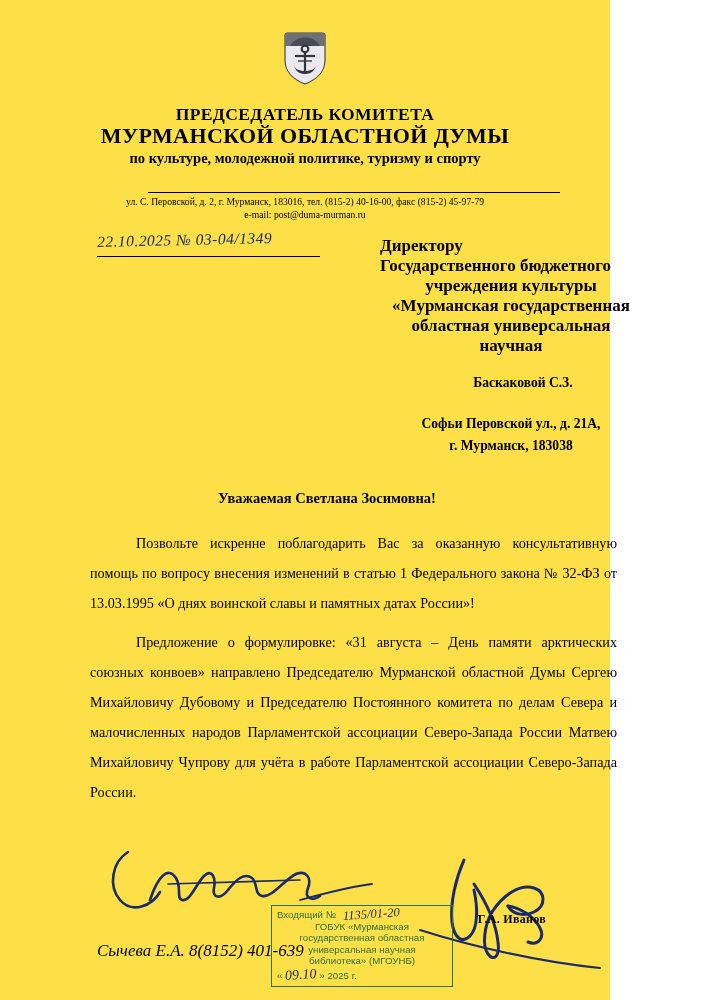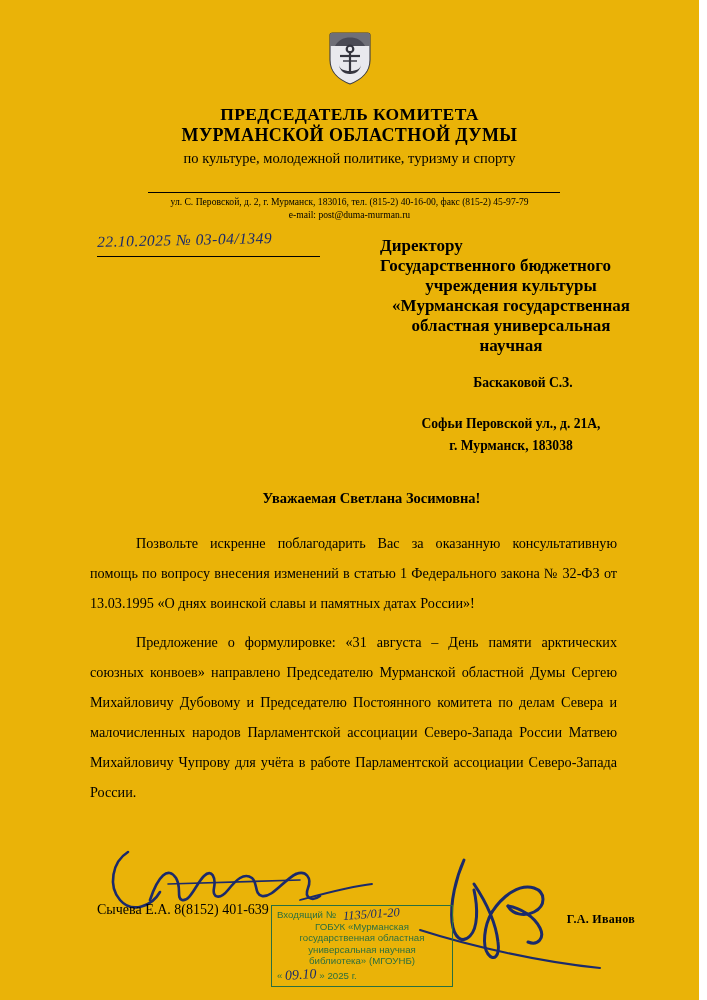--- a/index.html
+++ b/index.html
@@ -10,23 +10,23 @@
   body {
     width: 707px;
     height: 1000px;
     position: relative;
     font-family: "Liberation Serif", serif;
     color: #000000;
     overflow: hidden;
   }
   .page {
     position: relative;
-    width: 699px;
+    width: 610px;
     height: 1000px;
-    background: #eab308;
+    background: #fde047;
   }
 
   
   .emblem {
     position: absolute;
     left: 50%;
     top: 30px;
     transform: translateX(-50%);
     width: 46px;
     height: 56px;
@@ -40,28 +40,28 @@
     top: 104px;
     text-align: center;
   }
   .hdr-line1 {
     font-size: 17.5px;
     font-weight: bold;
     letter-spacing: 0.4px;
     line-height: 21px;
   }
   .hdr-line2 {
-    font-size: 18px;
+    font-size: 22px;
     font-weight: bold;
     letter-spacing: 0.4px;
     line-height: 21px;
   }
   .hdr-line3 {
     font-size: 14.5px;
-    font-weight: normal;
+    font-weight: bold;
     line-height: 20px;
     margin-top: 2px;
   }
   .hdr-rule {
     position: absolute;
     left: 148px;
     top: 192px;
     width: 412px;
     border-top: 1.3px solid #000;
   }
@@ -186,23 +186,24 @@
     position: absolute;
     right: 64px;
     top: 912px;
     font-size: 12px;
     font-weight: bold;
     letter-spacing: 0.3px;
   }
   .executor {
     position: absolute;
     left: 97px;
-    top: 902px;
-    font-size: 14px;
-    white-space: nowrap;
+    top: 941px;
+    font-size: 17px;
+    white-space: nowrap;
+    font-style: italic;
   }
 
   
   .sig-svg {
     position: absolute;
     left: 0;
     top: 0;
     width: 707px;
     height: 1000px;
     pointer-events: none;

